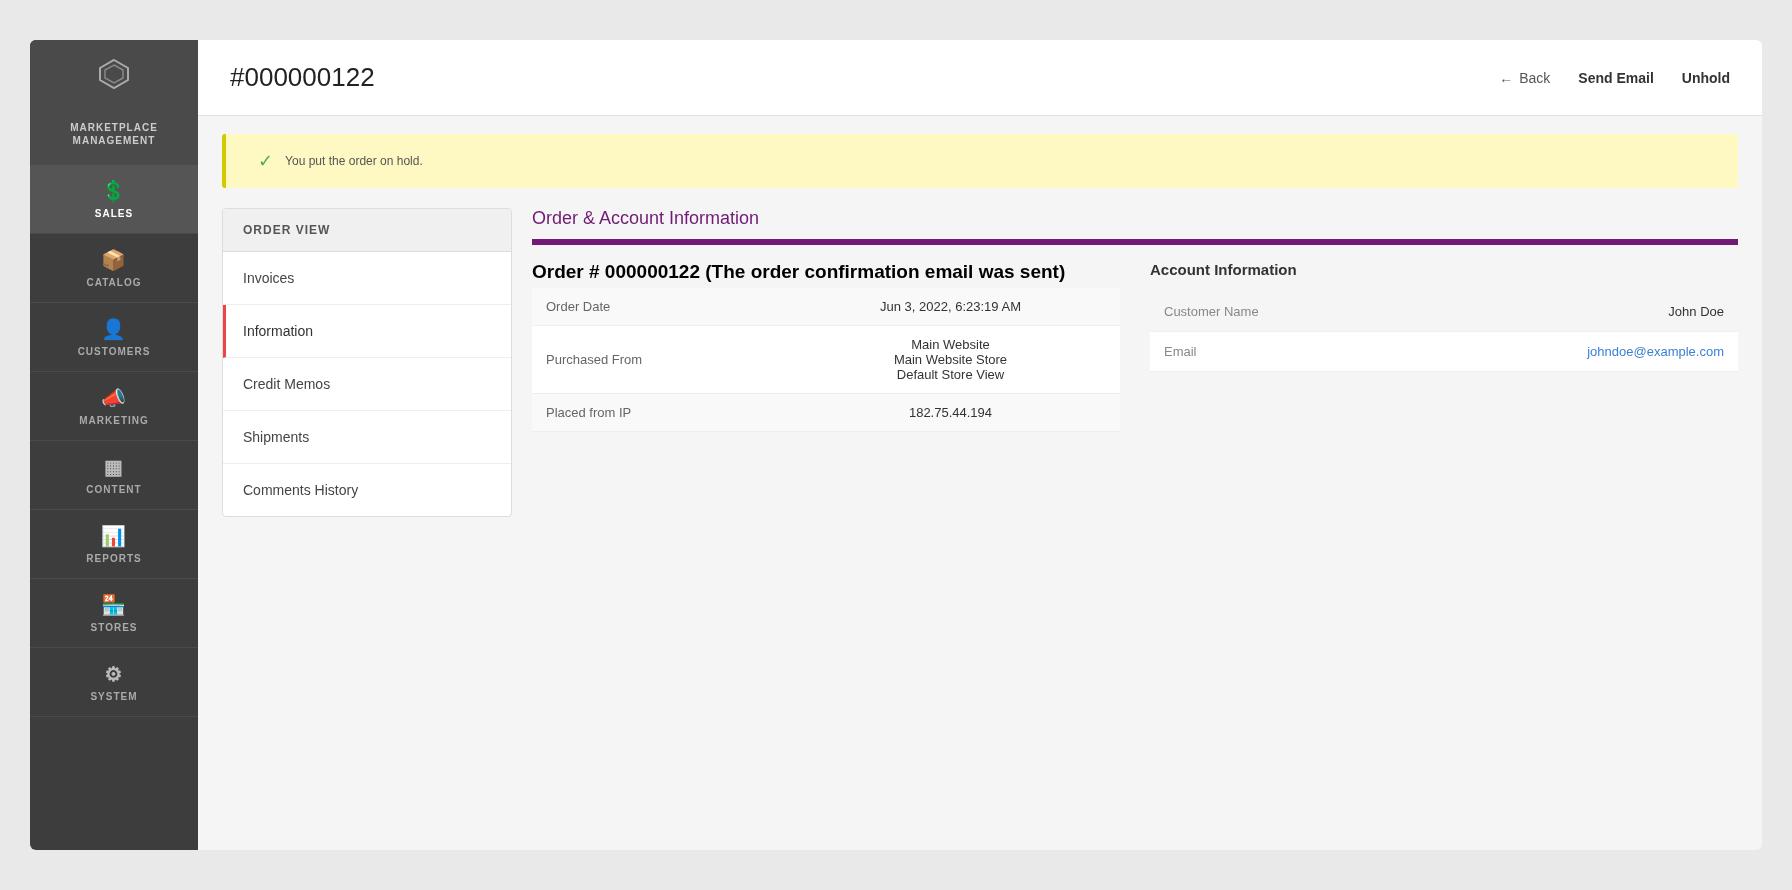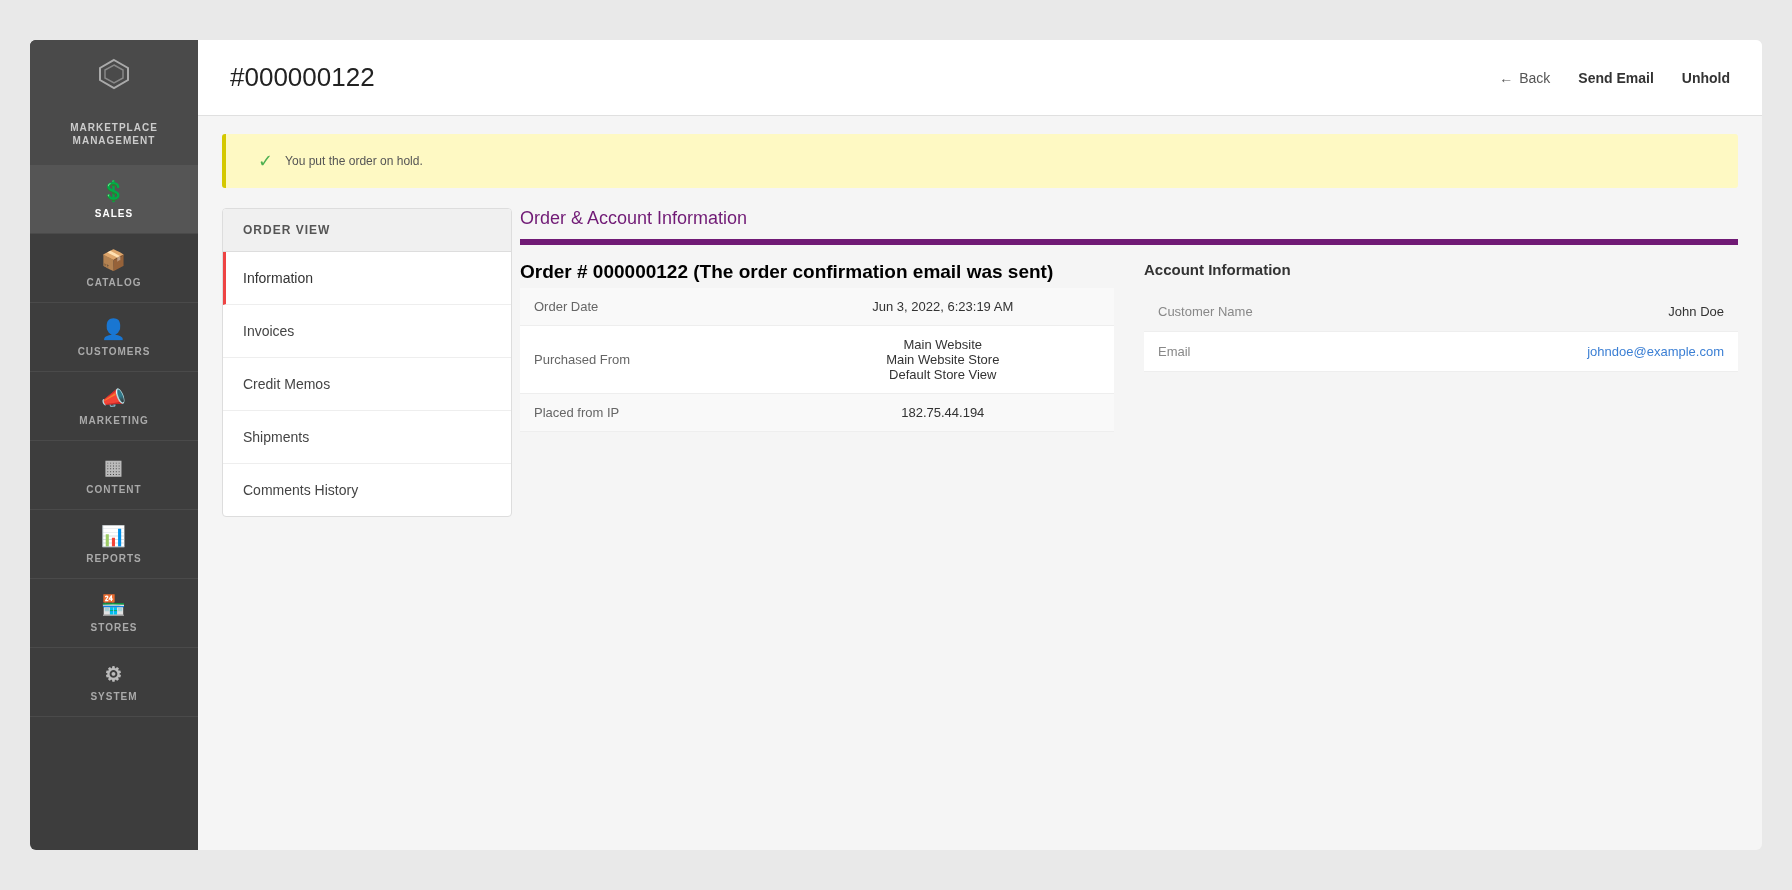--- a/index.html
+++ b/index.html
@@ -160,21 +160,21 @@
     .notification-text {
       font-size: 12px;
       color: #555;
     }
 
     
     .page-body {
       display: flex;
       flex: 1;
       padding: 20px 24px;
-      gap: 8px;
+      gap: 20px;
       overflow: auto;
     }
 
     
     .left-nav {
       width: 290px;
       min-width: 290px;
       background: #fff;
       border-radius: 4px;
       border: 1px solid #ddd;
@@ -371,22 +371,22 @@
     <div class="notification-bar">
       <span class="check-icon">✓</span>
       <span class="notification-text">You put the order on hold.</span>
     </div>
 
     <div class="page-body">
 
       <div class="left-nav">
         <div class="left-nav-header">ORDER VIEW</div>
         <div id="left-nav-items">
+            <div class="left-nav-item">Invoices</div>
             <div class="left-nav-item active">Information</div>
-            <div class="left-nav-item">Invoices</div>
             <div class="left-nav-item">Credit Memos</div>
             <div class="left-nav-item">Shipments</div>
             <div class="left-nav-item">Comments History</div>
           </div>
       </div>
 
       <div class="content-area">
         <div class="section-title">Order &amp; Account Information</div>
 
         <div class="two-col">

